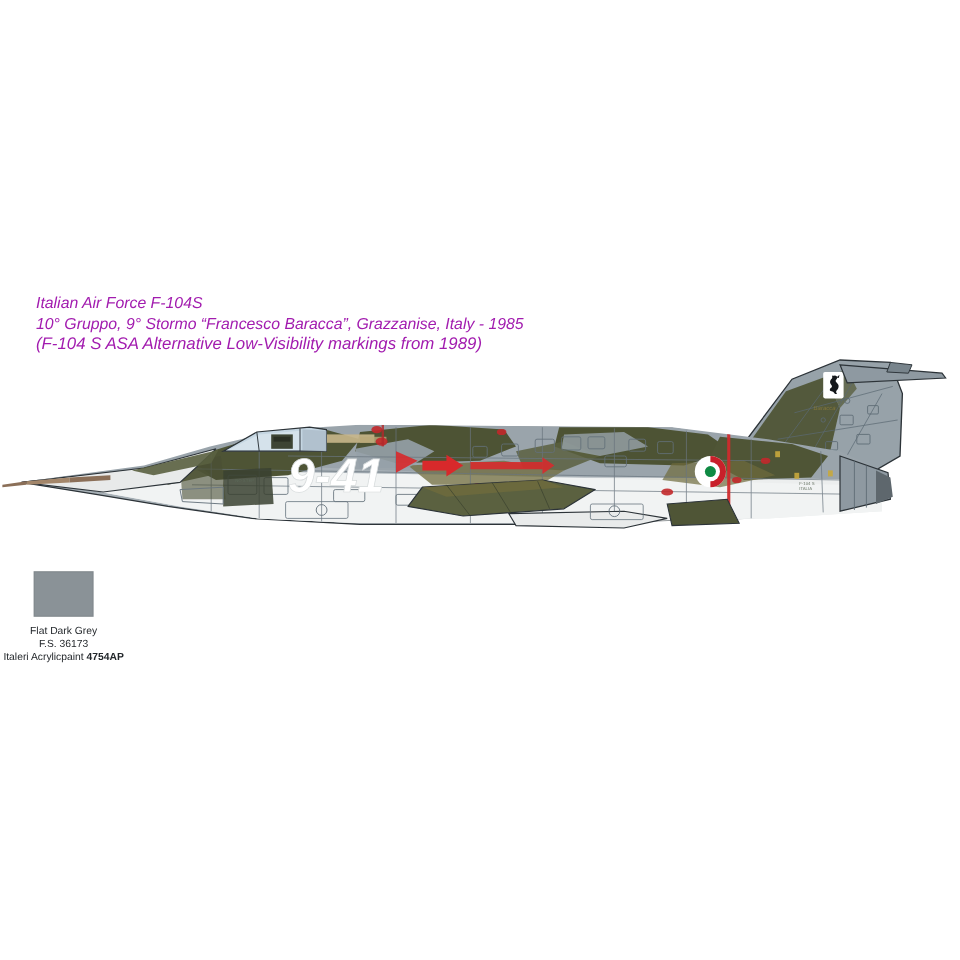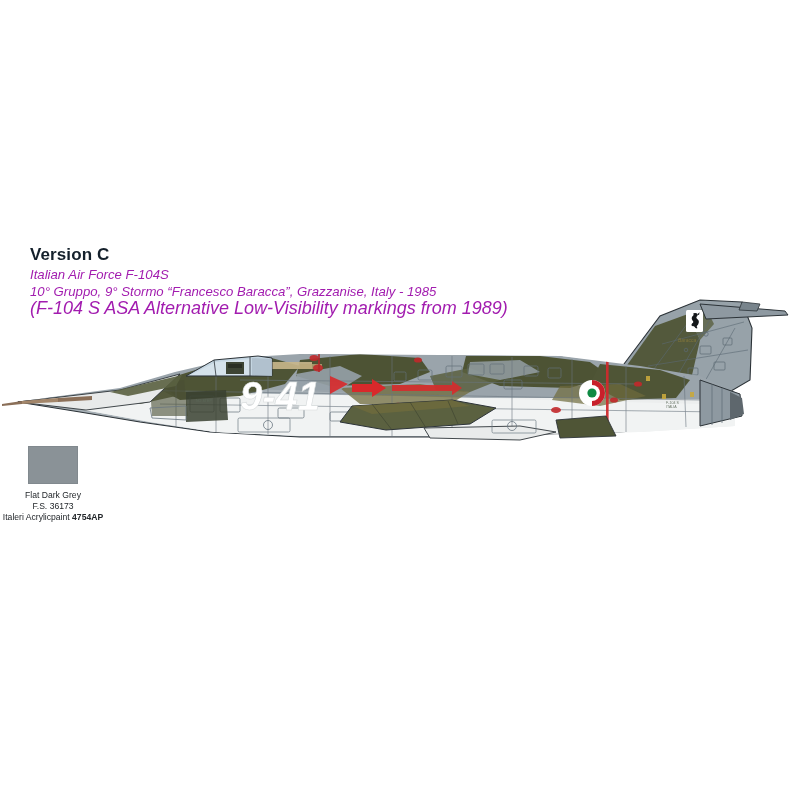--- a/index.html
+++ b/index.html
@@ -33,38 +33,38 @@
     margin: 0 0 2px 0;
   }
   .sub-line {
     font-size: 13.2px;
     font-style: italic;
     color: #a21caf;
     line-height: 16.5px;
     white-space: nowrap;
   }
   .sub-line.small {
-    font-size: 18px;
+    font-size: 14px;
   }
 
   
   #artwork {
     position: absolute;
     left: 0;
     top: 280px;
     width: 784px;
     height: 175px;
   }
   #artwork svg { display: block; }
 
   
   #paint-row {
     position: absolute;
     left: 0;
-    top: 446px;
+    top: 476px;
     width: 800px;
     height: 90px;
   }
   .paint-item {
     position: absolute;
     top: 0;
     width: 150px;
     text-align: center;
   }
   .paint-chip {
@@ -93,21 +93,20 @@
     white-space: nowrap;
   }
   .paint-code b { font-weight: bold; }
 </style>
 </head>
 <body>
 
 <div id="page">
 
   <div id="heading">
-    <div id="version-title">Version C</div>
     <div class="sub-line">Italian Air Force F-104S</div>
     <div class="sub-line">10° Gruppo, 9° Stormo “Francesco Baracca”, Grazzanise, Italy - 1985</div>
     <div class="sub-line small">(F-104 S ASA Alternative Low-Visibility markings from 1989)</div>
   </div>
 
   <div id="artwork">
     <svg width="800" height="175" viewBox="0 0 800 175" xmlns="http://www.w3.org/2000/svg">
       <defs>
         <clipPath id="clipFuse">
           <path d="M30 120 L120 108 L175 92 L235 78 L300 74 L560 76 L640 86 L700 96 L735 112

